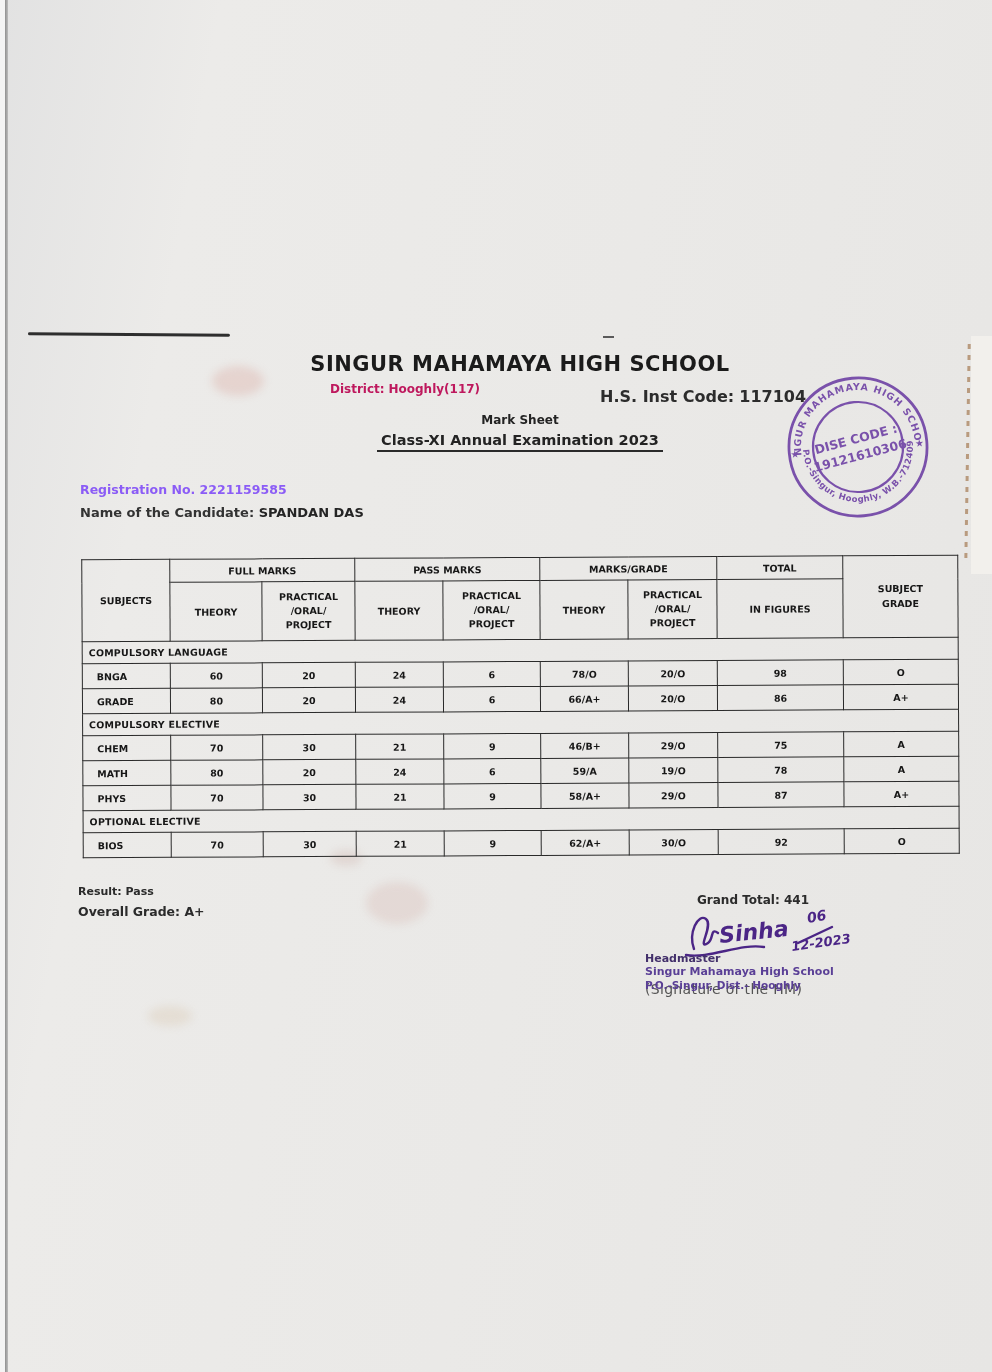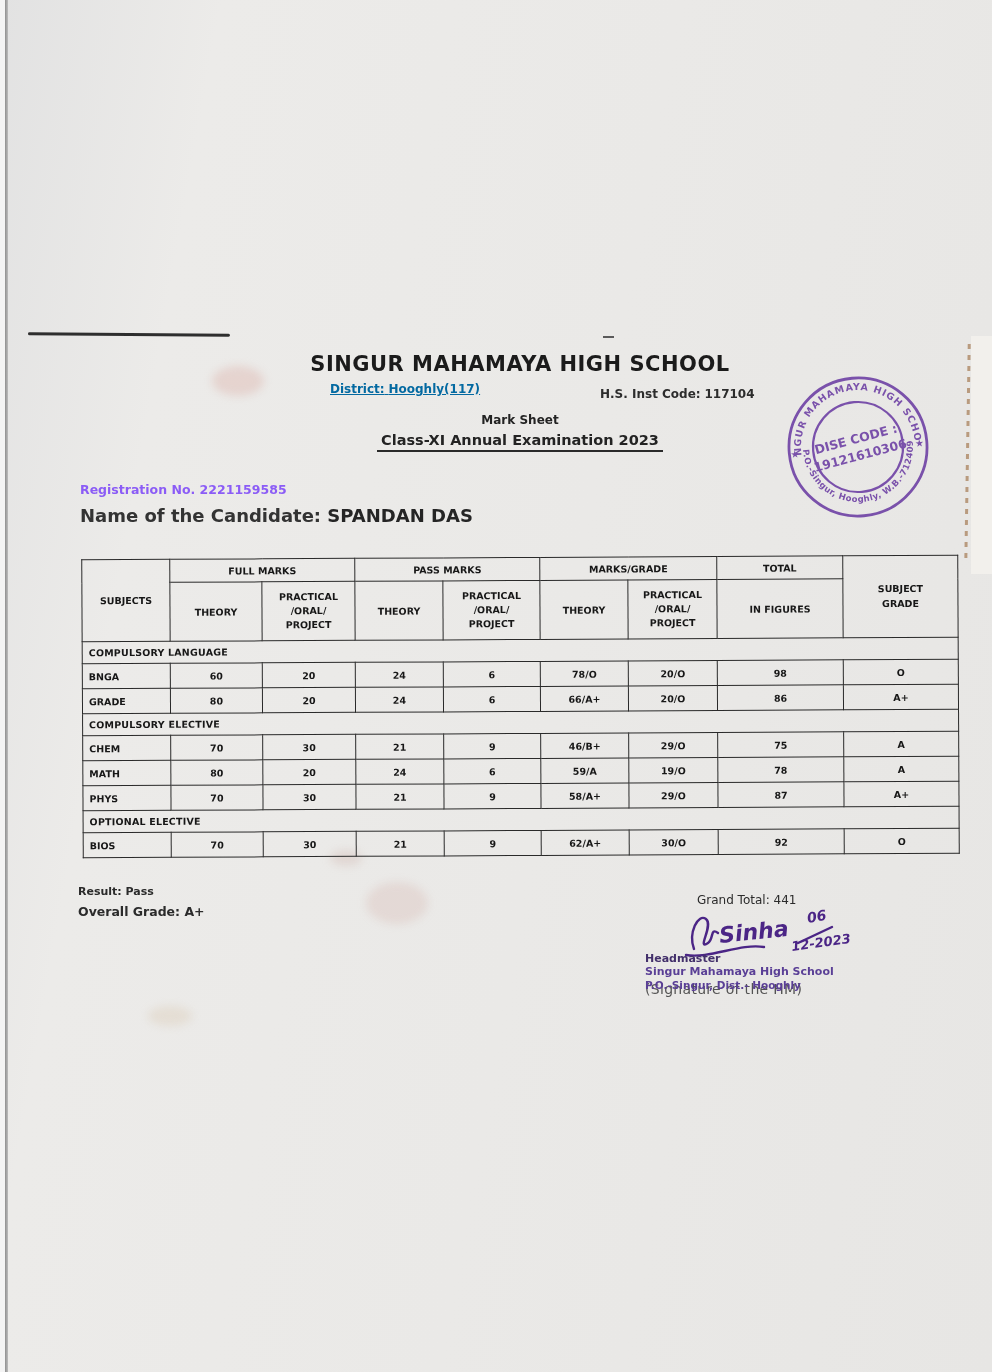--- a/index.html
+++ b/index.html
@@ -19,47 +19,47 @@
   .right-dash-line{left:966px;top:344px;width:3px;height:220px;transform:rotate(0.9deg);
     background:repeating-linear-gradient(to bottom,rgba(146,92,42,.55) 0 5px,rgba(146,92,42,0) 5px 11px);}
   .smudge{border-radius:50%;filter:blur(4px);}
   .sm1{left:212px;top:366px;width:52px;height:30px;background:rgba(214,160,150,.30);}
   .sm2{left:366px;top:882px;width:62px;height:42px;background:rgba(205,160,150,.22);}
   .sm3{left:330px;top:850px;width:32px;height:16px;background:rgba(190,150,140,.22);}
   .sm4{left:148px;top:1006px;width:44px;height:20px;background:rgba(212,192,160,.28);}
 
   
   .school-name{left:40px;top:352px;width:960px;text-align:center;font-size:21px;font-weight:bold;letter-spacing:.5px;color:#1b1b1b;}
-  .district-line{left:330px;top:382px;font-size:12px;color:#0369a1;text-decoration:underline;}
-  .inst-line{left:600px;top:387px;font-size:12px;color:#2c2c2c;}
+  .district-line{left:330px;top:382px;font-size:12px;color:#be185d;}
+  .inst-line{left:600px;top:387px;font-size:16px;color:#2c2c2c;}
   .lbl{font-weight:600;}
   .val{font-weight:bold;}
   .sheet-type{left:40px;top:413px;width:960px;text-align:center;font-size:12px;font-weight:bold;color:#232323;}
   .exam-title{left:40px;top:430px;width:960px;text-align:center;}
   .exam-title span{display:inline-block;font-size:14.5px;font-weight:bold;color:#232323;border-bottom:2px solid #2a2a2a;padding:0 4px 2px 4px;}
 
   .reg-line{left:80px;top:482px;font-size:12.5px;font-weight:600;color:#8b5cf6;}
-  .name-line{left:80px;top:505px;font-size:18px;font-weight:600;color:#333;}
+  .name-line{left:80px;top:505px;font-size:13px;font-weight:600;color:#333;}
   .name-line b{font-weight:bold;color:#252525;}
 
   
   .table-wrap{left:82px;top:557px;width:876px;transform:rotate(-0.3deg);}
   table{border-collapse:collapse;width:876px;table-layout:fixed;}
   th,td{border:1.4px solid #2a2a2a;font-size:9.5px;font-weight:bold;color:#171717;text-align:center;padding:0 2px;}
   thead tr.h1 th{height:22px;}
   thead tr.h2 th{height:58px;}
   .ml{white-space:pre-line;line-height:1.5;}
   td{height:24px;}
   tr.section-row td{height:21px;text-align:left;padding-left:6px;font-size:9.5px;letter-spacing:.2px;}
-  td.sub-cell{text-align:left;padding-left:6px;}
+  td.sub-cell{text-align:left;padding-left:14px;}
 
   
   .result-line{left:78px;top:885px;font-size:11px;font-weight:bold;color:#2b2b2b;}
   .overall-line{left:78px;top:904px;font-size:12.5px;font-weight:bold;color:#2b2b2b;}
-  .grand-total{left:697px;top:893px;font-size:12px;font-weight:400;color:#2b2b2b;}
+  .grand-total{left:697px;top:893px;font-size:12px;font-weight:700;color:#2b2b2b;}
   .sig-svg{left:680px;top:903px;}
   .hm-block{left:645px;top:952px;width:225px;text-align:left;line-height:1.22;}
   .hm-title{font-size:11px;font-weight:bold;color:#43306b;}
   .hm-org{font-size:11px;font-weight:bold;color:#5a3f96;}
   .hm-overlap{position:relative;height:15px;}
   .hm-caption{position:absolute;left:0;right:0;top:2px;font-size:14px;color:#3a3a3a;opacity:.85;letter-spacing:.3px;}
   .hm-address{position:absolute;left:0;right:0;top:0;font-size:10.5px;font-weight:bold;color:#5a3f96;}
 
   .stamp{left:783px;top:372px;width:150px;height:150px;opacity:.88;transform:rotate(-5deg);}
 </style>

